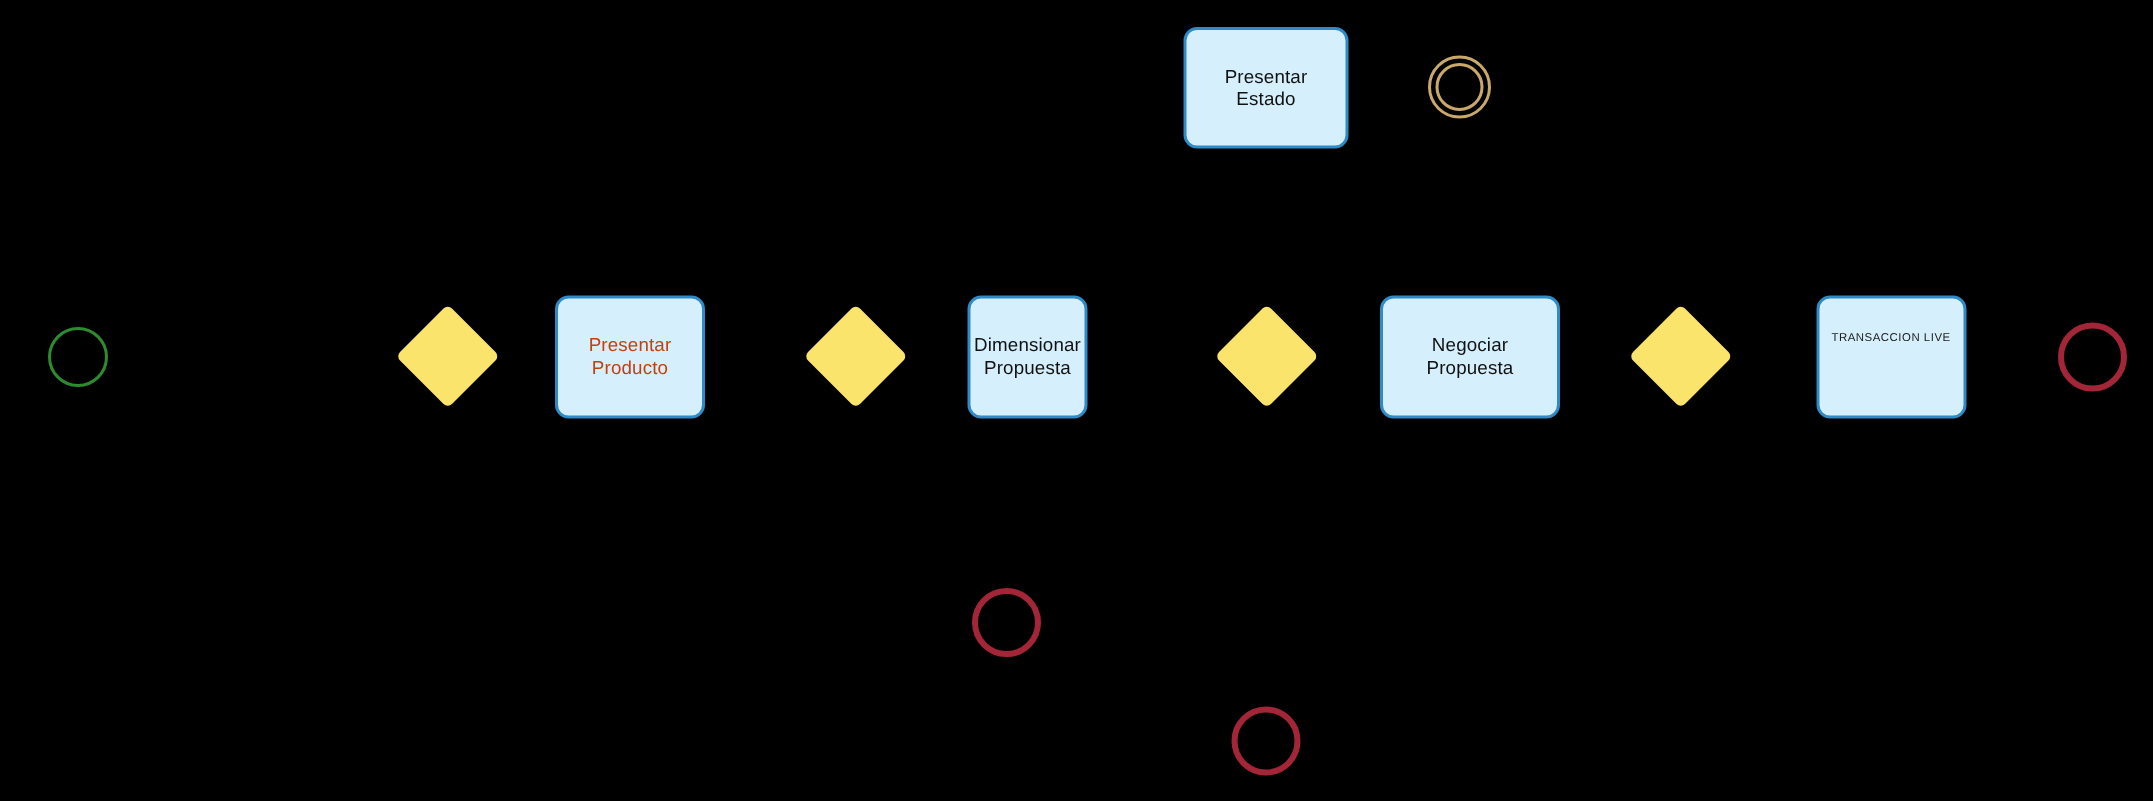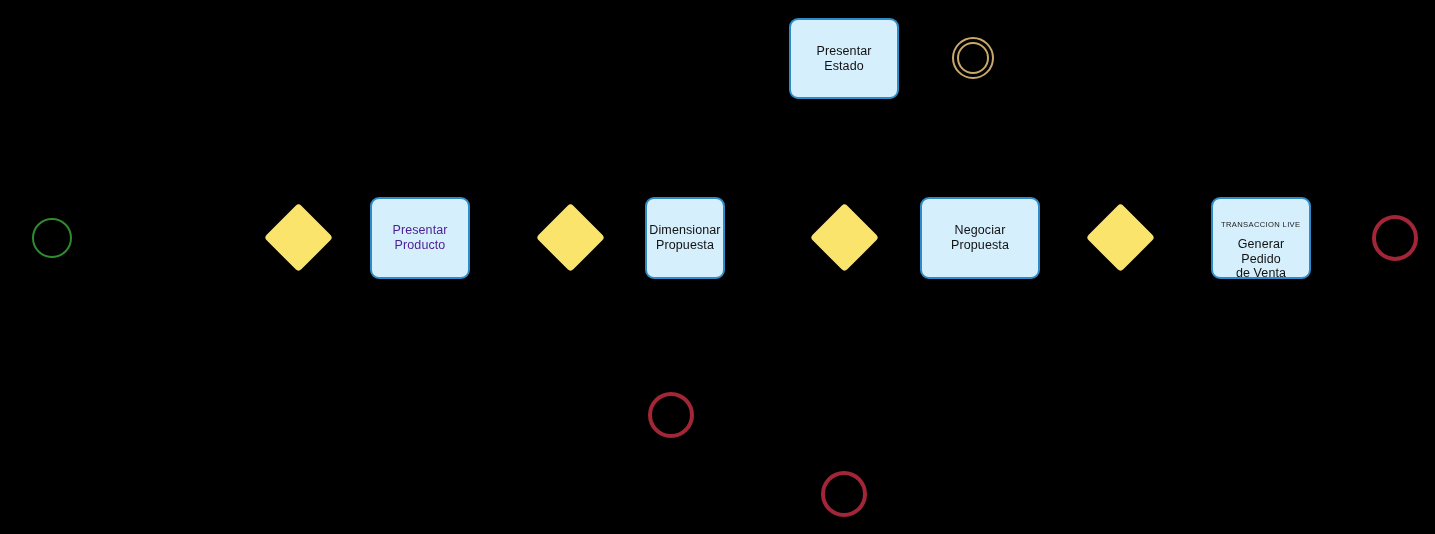--- a/index.html
+++ b/index.html
@@ -96,39 +96,37 @@
     border: 2px solid #c9a86a;
     border-radius: 50%;
   }
 </style>
 </head>
 <body>
 
 <div id="canvas" style="background: rgb(0, 0, 0);">
     <div class="event start" style="border-color: rgb(46, 139, 46); left: 32px; top: 218px; width: 40px; height: 40px;"></div>
     <div class="gateway" style="background: rgb(251, 228, 107); left: 274px; top: 213px; width: 49px; height: 49px;"></div>
-    <div class="task" style="background: rgb(213, 239, 252); border-color: rgb(46, 139, 200); color: #4c1d95; left: 370px; top: 197px; width: 100px; height: 82px;">
+    <div class="task" style="background: rgb(213, 239, 252); border-color: rgb(46, 139, 200); color: #c2410c; left: 370px; top: 197px; width: 100px; height: 82px;">
       <div class="task-label">Presentar
 Producto</div>
     </div>
     <div class="gateway" style="background: rgb(251, 228, 107); left: 546px; top: 213px; width: 49px; height: 49px;"></div>
     <div class="task" style="background: rgb(213, 239, 252); border-color: rgb(46, 139, 200); color: rgb(17, 17, 17); left: 645px; top: 197px; width: 80px; height: 82px;">
       <div class="task-label">Dimensionar
 Propuesta</div>
     </div>
     <div class="gateway" style="background: rgb(251, 228, 107); left: 820px; top: 213px; width: 49px; height: 49px;"></div>
     <div class="task" style="background: rgb(213, 239, 252); border-color: rgb(46, 139, 200); color: rgb(17, 17, 17); left: 920px; top: 197px; width: 120px; height: 82px;">
       <div class="task-label">Negociar
 Propuesta</div>
     </div>
     <div class="gateway" style="background: rgb(251, 228, 107); left: 1096px; top: 213px; width: 49px; height: 49px;"></div>
     <div class="task has-caption" style="background: rgb(213, 239, 252); border-color: rgb(46, 139, 200); color: rgb(17, 17, 17); left: 1211px; top: 197px; width: 100px; height: 82px;">
       <div class="task-caption">TRANSACCION LIVE</div>
-      <div class="task-label">Generar Pedido
-de Venta</div>
     </div>
     <div class="event end" style="border-color: rgb(163, 38, 56); left: 1372px; top: 215px; width: 46px; height: 46px;"></div>
     <div class="task" style="background: rgb(213, 239, 252); border-color: rgb(46, 139, 200); color: rgb(17, 17, 17); left: 789px; top: 18px; width: 110px; height: 81px;">
       <div class="task-label">Presentar Estado</div>
     </div>
     <div class="event intermediate" style="border-color: rgb(201, 168, 106); left: 952px; top: 37px; width: 42px; height: 42px;"></div>
     <div class="event end" style="border-color: rgb(163, 38, 56); left: 648px; top: 392px; width: 46px; height: 46px;"></div>
     <div class="event end" style="border-color: rgb(163, 38, 56); left: 821px; top: 471px; width: 46px; height: 46px;"></div>
   </div>
 

